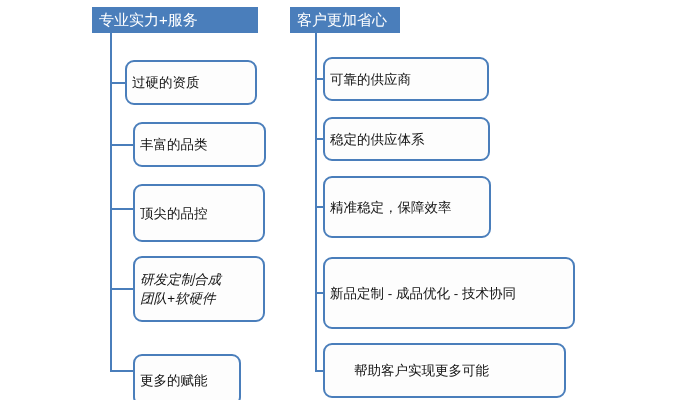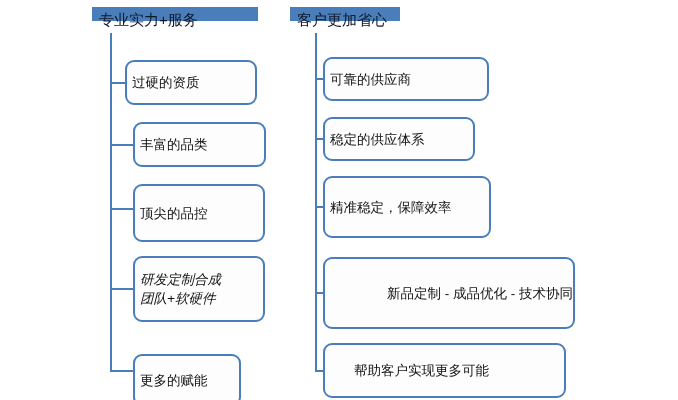--- a/index.html
+++ b/index.html
@@ -19,24 +19,24 @@
     height: 400px;
   }
   .column {
     position: absolute;
     top: 0;
     left: 0;
   }
   .header-bar {
     position: absolute;
     background: #4A7EBB;
-    color: #0f172a;
+    color: #ffffff;
     font-size: 15px;
     line-height: 26px;
-    height: 14px;
+    height: 26px;
     padding: 0 6px 0 7px;
     box-sizing: border-box;
     white-space: nowrap;
     letter-spacing: 0px;
   }
   .node-box {
     position: absolute;
     border: 2px solid #4A7EBB;
     border-radius: 9px;
     background: #FDFDFD;
@@ -93,29 +93,29 @@
       </div>
     </div>
     <div class="column">
       <div class="header-bar" style="left: 290px; top: 7px; width: 110px;">客户更加省心</div>
       <div class="stem" style="left: 315px; top: 33px; height: 337.5px;"></div>
       <div class="branch" style="left: 315px; top: 78px; width: 8px;"></div>
       <div class="node-box" style="left: 323px; top: 57px; width: 166px; height: 44px;">
         <span class="node-label">可靠的供应商</span>
       </div>
       <div class="branch" style="left: 315px; top: 138px; width: 8px;"></div>
-      <div class="node-box" style="left: 323px; top: 117px; width: 152px; height: 44px;">
+      <div class="node-box" style="left: 323px; top: 117px; width: 167px; height: 44px;">
         <span class="node-label">稳定的供应体系</span>
       </div>
       <div class="branch" style="left: 315px; top: 206px; width: 8px;"></div>
       <div class="node-box" style="left: 323px; top: 176px; width: 168px; height: 62px;">
         <span class="node-label">精准稳定，保障效率</span>
       </div>
       <div class="branch" style="left: 315px; top: 292px; width: 8px;"></div>
-      <div class="node-box" style="left: 323px; top: 257px; width: 252px; height: 72px; justify-content: flex-end;">
+      <div class="node-box" style="left: 323px; top: 257px; width: 252px; height: 72px;">
         <span class="node-label">新品定制 - 成品优化 - 技术协同</span>
       </div>
       <div class="branch" style="left: 315px; top: 369.5px; width: 8px;"></div>
       <div class="node-box" style="left: 323px; top: 343px; width: 243px; height: 55px; padding-left: 24px;">
         <span class="node-label">帮助客户实现更多可能</span>
       </div>
     </div>
   </div>
 
 </body></html>

